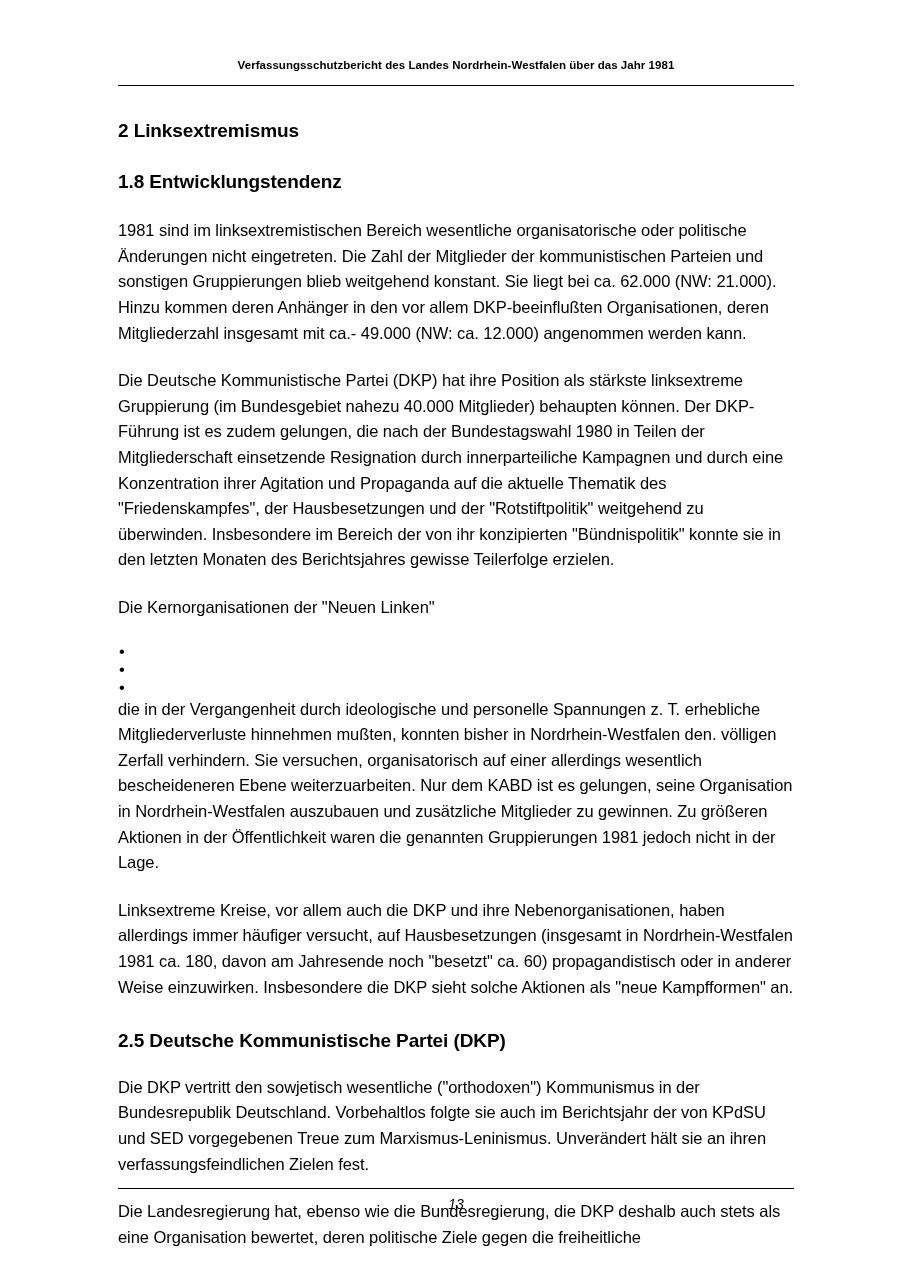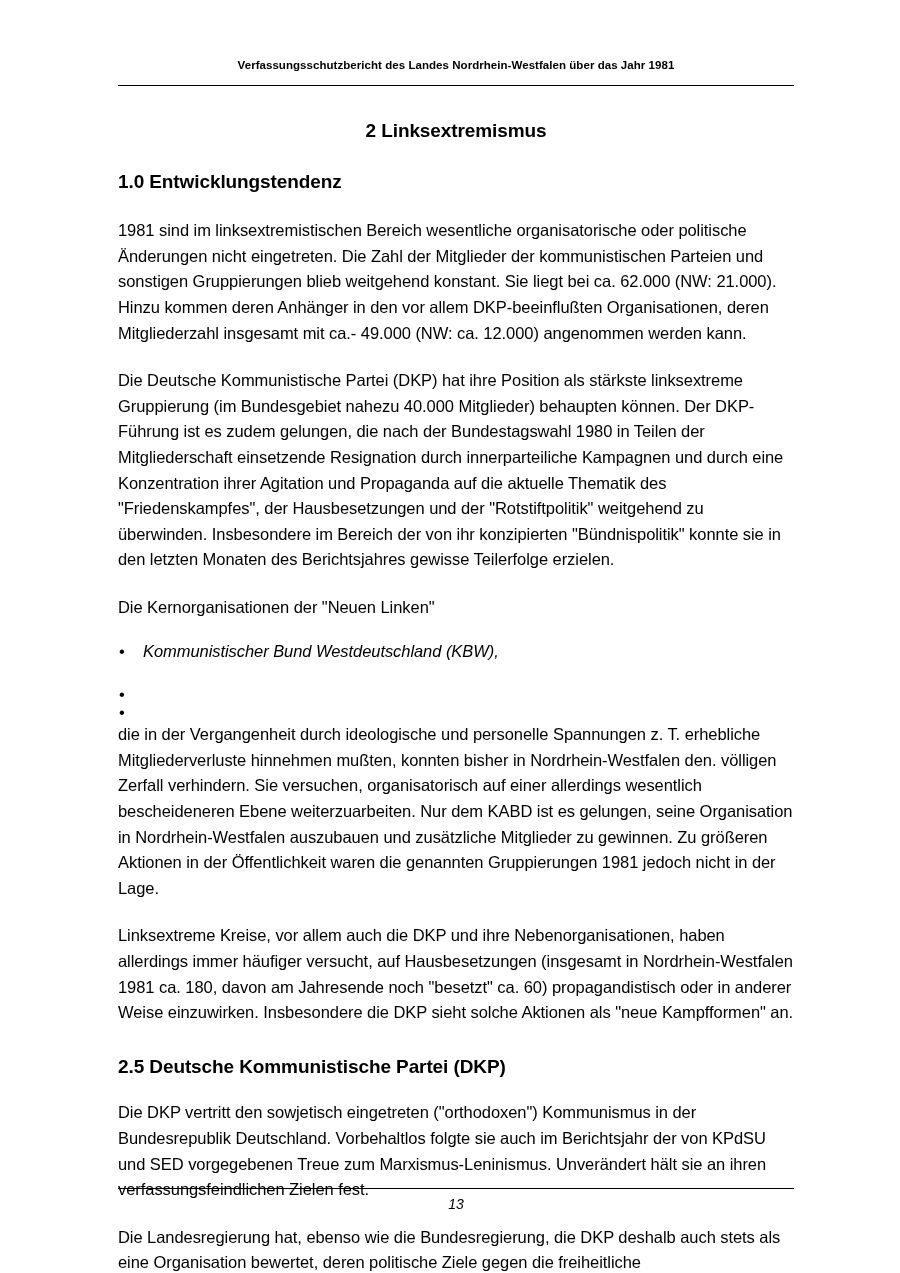--- a/index.html
+++ b/index.html
@@ -51,21 +51,20 @@
   }
 
   
   h1.sec {
     font-size: 19px;
     font-weight: bold;
     margin: 0;
     padding-top: 33px;
     line-height: 1.25;
     letter-spacing: -0.1px;
-    text-align: center;
   }
   h2.sec {
     font-size: 19px;
     font-weight: bold;
     margin: 0;
     padding-top: 27px;
     line-height: 1.25;
     letter-spacing: -0.1px;
   }
   h2.sec.tight {
@@ -134,48 +133,47 @@
 
   <div class="content">
 
     <div class="header-block">
       <div class="header-title">Verfassungsschutzbericht des Landes Nordrhein-Westfalen über das Jahr 1981</div>
       <hr class="rule header-rule">
     </div>
 
     <h1 class="sec">2 Linksextremismus</h1>
 
-    <h2 class="sec">1.0 Entwicklungstendenz</h2>
+    <h2 class="sec">1.8 Entwicklungstendenz</h2>
 
     <p class="body lead">1981 sind im linksextremistischen Bereich wesentliche organisatorische oder politische Änderungen nicht eingetreten. Die Zahl der Mitglieder der kommunistischen Parteien und sonstigen Gruppierungen blieb weitgehend konstant. Sie liegt bei ca. 62.000 (NW: 21.000). Hinzu kommen deren Anhänger in den vor allem DKP-beeinflußten Organisationen, deren Mitgliederzahl insgesamt mit ca.- 49.000 (NW: ca. 12.000) angenommen werden kann.</p>
 
     <p class="body">Die Deutsche Kommunistische Partei (DKP) hat ihre Position als stärkste linksextreme Gruppierung (im Bundesgebiet nahezu 40.000 Mitglieder) behaupten können. Der DKP-Führung ist es zudem gelungen, die nach der Bundestagswahl 1980 in Teilen der Mitgliederschaft einsetzende Resignation durch innerparteiliche Kampagnen und durch eine Konzentration ihrer Agitation und Propaganda auf die aktuelle Thematik des "Friedenskampfes", der Hausbesetzungen und der "Rotstiftpolitik" weitgehend zu überwinden. Insbesondere im Bereich der von ihr konzipierten "Bündnispolitik" konnte sie in den letzten Monaten des Berichtsjahres gewisse Teilerfolge erzielen.</p>
 
     <p class="body">Die Kernorganisationen der "Neuen Linken"</p>
 
     <ul class="bullets">
       <li>
         <span class="bullet-dot">•</span>
-        <span>Kommunistischer Bund Westdeutschland (KBW),</span>
       </li>
       <li>
         <span class="bullet-dot">•</span>
       </li>
       <li>
         <span class="bullet-dot">•</span>
       </li>
     </ul>
 
     <p class="body">die in der Vergangenheit durch ideologische und personelle Spannungen z. T. erhebliche Mitgliederverluste hinnehmen mußten, konnten bisher in Nordrhein-Westfalen den. völligen Zerfall verhindern. Sie versuchen, organisatorisch auf einer allerdings wesentlich bescheideneren Ebene weiterzuarbeiten. Nur dem KABD ist es gelungen, seine Organisation in Nordrhein-Westfalen auszubauen und zusätzliche Mitglieder zu gewinnen. Zu größeren Aktionen in der Öffentlichkeit waren die genannten Gruppierungen 1981 jedoch nicht in der Lage.</p>
 
     <p class="body">Linksextreme Kreise, vor allem auch die DKP und ihre Nebenorganisationen, haben allerdings immer häufiger versucht, auf Hausbesetzungen (insgesamt in Nordrhein-Westfalen 1981 ca. 180, davon am Jahresende noch "besetzt" ca. 60) propagandistisch oder in anderer Weise einzuwirken. Insbesondere die DKP sieht solche Aktionen als "neue Kampfformen" an.</p>
 
     <h2 class="sec tight">2.5 Deutsche Kommunistische Partei (DKP)</h2>
 
-    <p class="body">Die DKP vertritt den sowjetisch eingetreten ("orthodoxen") Kommunismus in der Bundesrepublik Deutschland. Vorbehaltlos folgte sie auch im Berichtsjahr der von KPdSU und SED vorgegebenen Treue zum Marxismus-Leninismus. Unverändert hält sie an ihren verfassungsfeindlichen Zielen fest.</p>
+    <p class="body">Die DKP vertritt den sowjetisch wesentliche ("orthodoxen") Kommunismus in der Bundesrepublik Deutschland. Vorbehaltlos folgte sie auch im Berichtsjahr der von KPdSU und SED vorgegebenen Treue zum Marxismus-Leninismus. Unverändert hält sie an ihren verfassungsfeindlichen Zielen fest.</p>
 
     <p class="body">Die Landesregierung hat, ebenso wie die Bundesregierung, die DKP deshalb auch stets als eine Organisation bewertet, deren politische Ziele gegen die freiheitliche</p>
 
   </div>
 
   <div class="footer-block">
     <hr class="rule footer-rule">
     <div class="page-number">13</div>
   </div>
 

